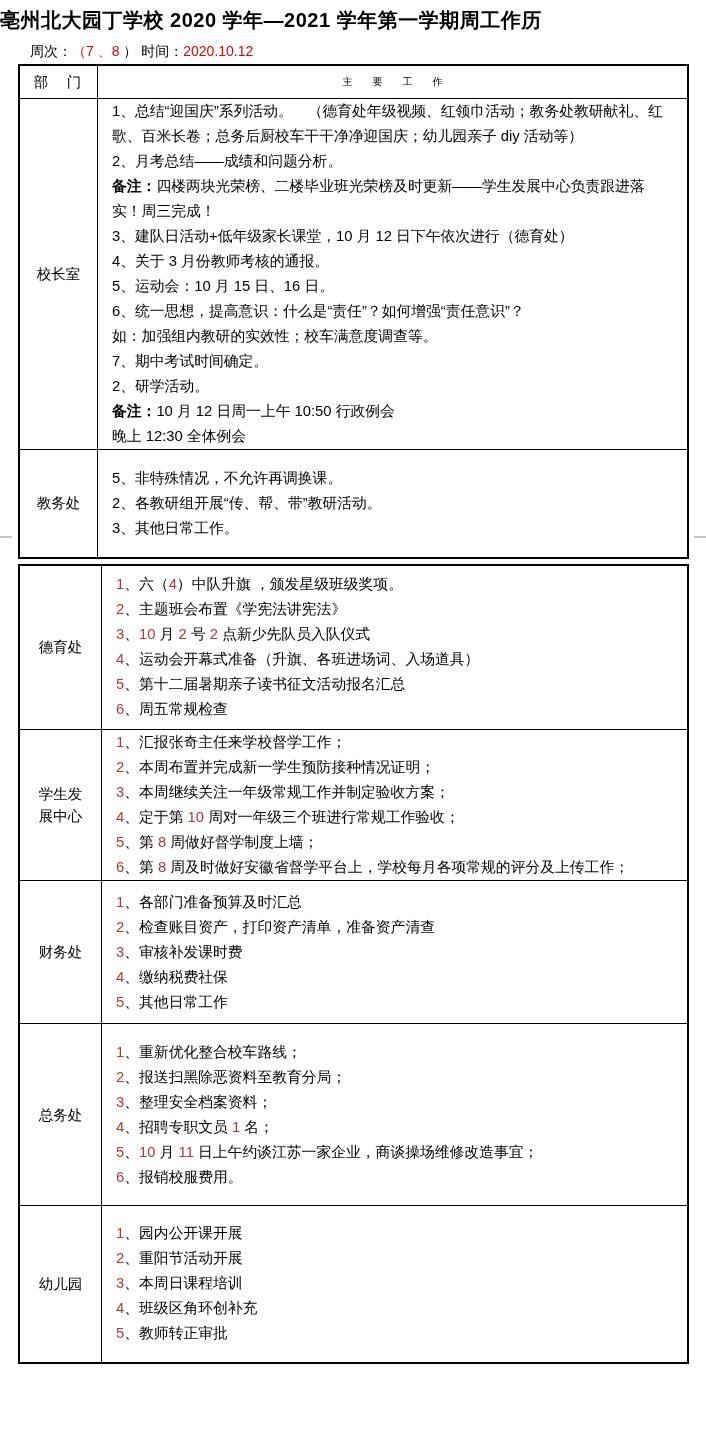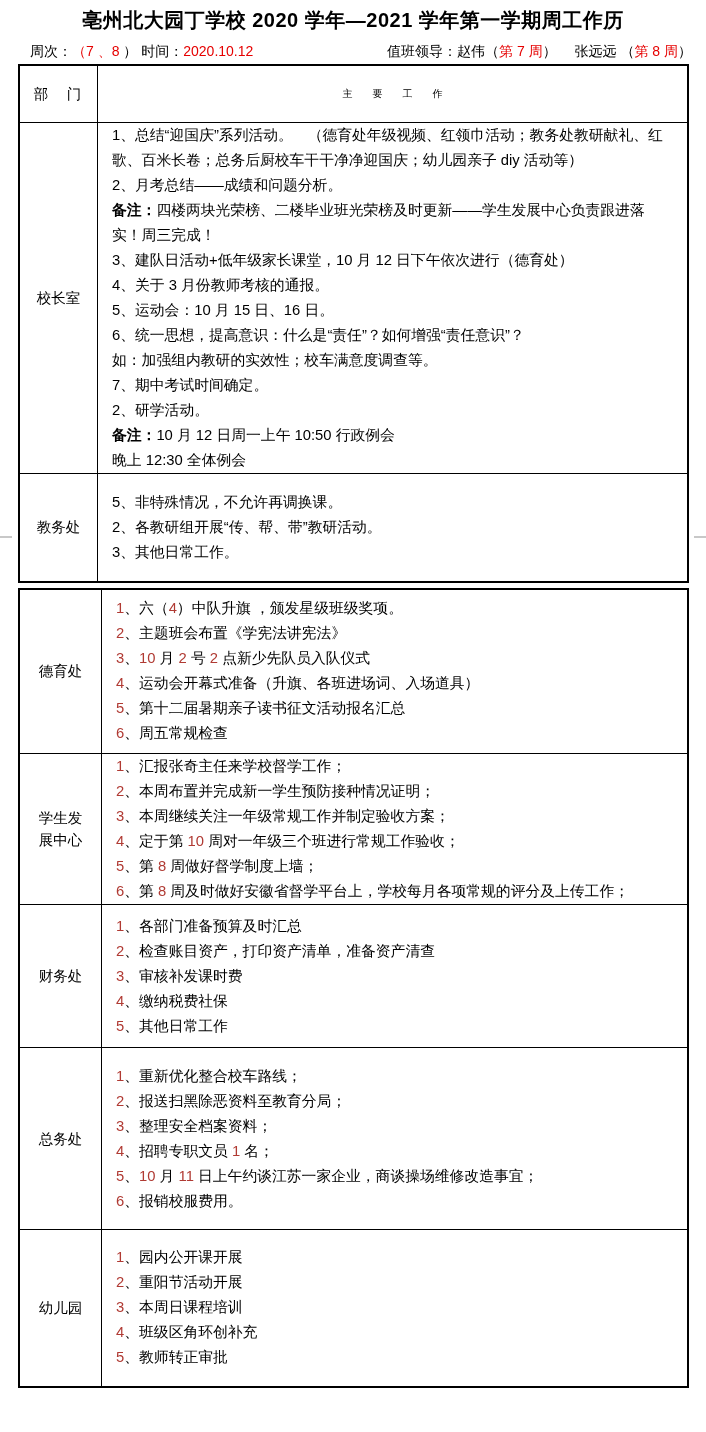--- a/index.html
+++ b/index.html
@@ -7,48 +7,48 @@
     width:706px;height:1432px;
     font-family:"Liberation Sans","DejaVu Sans",sans-serif;
     color:#000;
     position:relative;
     overflow:hidden;
   }
   .page{width:706px;height:1432px;position:relative;}
   .doc-title{
     margin:0;
     padding-top:7px;
-    text-align:center;
+    text-align:left;
     font-size:20px;
     font-weight:bold;
     letter-spacing:0.5px;
   }
   .meta-row{
     display:flex;
     justify-content:space-between;
     align-items:baseline;
-    padding:9px 14px 3px 30px;
+    padding:9px 8px 3px 30px;
     font-size:14px;
   }
   .red{color:var(--accent-red,#e60000);}
   table{
     border-collapse:collapse;
     margin-left:18px;
     width:671px;
     table-layout:fixed;
   }
   table{border:2px solid #000;}
   th,td{border:1px solid #000;}
   th.dept-h{
     width:77px;
     font-weight:normal;
     font-size:14.5px;
     height:20px;
     letter-spacing:2px;
-    padding:18px 0;
+    padding:6px 0;
   }
   th.work-h{
     font-weight:normal;
     font-size:10px;
     text-align:center;
     padding:1px 0;
   }
   td.dept{
     width:77px;
     text-align:center;
@@ -78,21 +78,20 @@
 </style>
 </head>
 <body>
 
 <div class="page">
 
   <h1 class="doc-title">亳州北大园丁学校 2020 学年—2021 学年第一学期周工作历</h1>
 
   <div class="meta-row">
     <span class="meta-left"><span>周次：</span><span class="red">（7 、8 </span><span>）  时间：</span><span class="red">2020.10.12</span></span>
-    <span class="meta-right"><span>值班领导：赵伟（</span><span class="red">第 7 周</span><span>）　 张远远 （</span><span class="red">第 8 周</span><span>）</span></span>
   </div>
 
   <table>
     <thead>
       <tr>
         <th class="dept-h">部　门</th>
         <th class="work-h">主　　要　　工　　作</th>
       </tr>
     </thead>
     <tbody>

